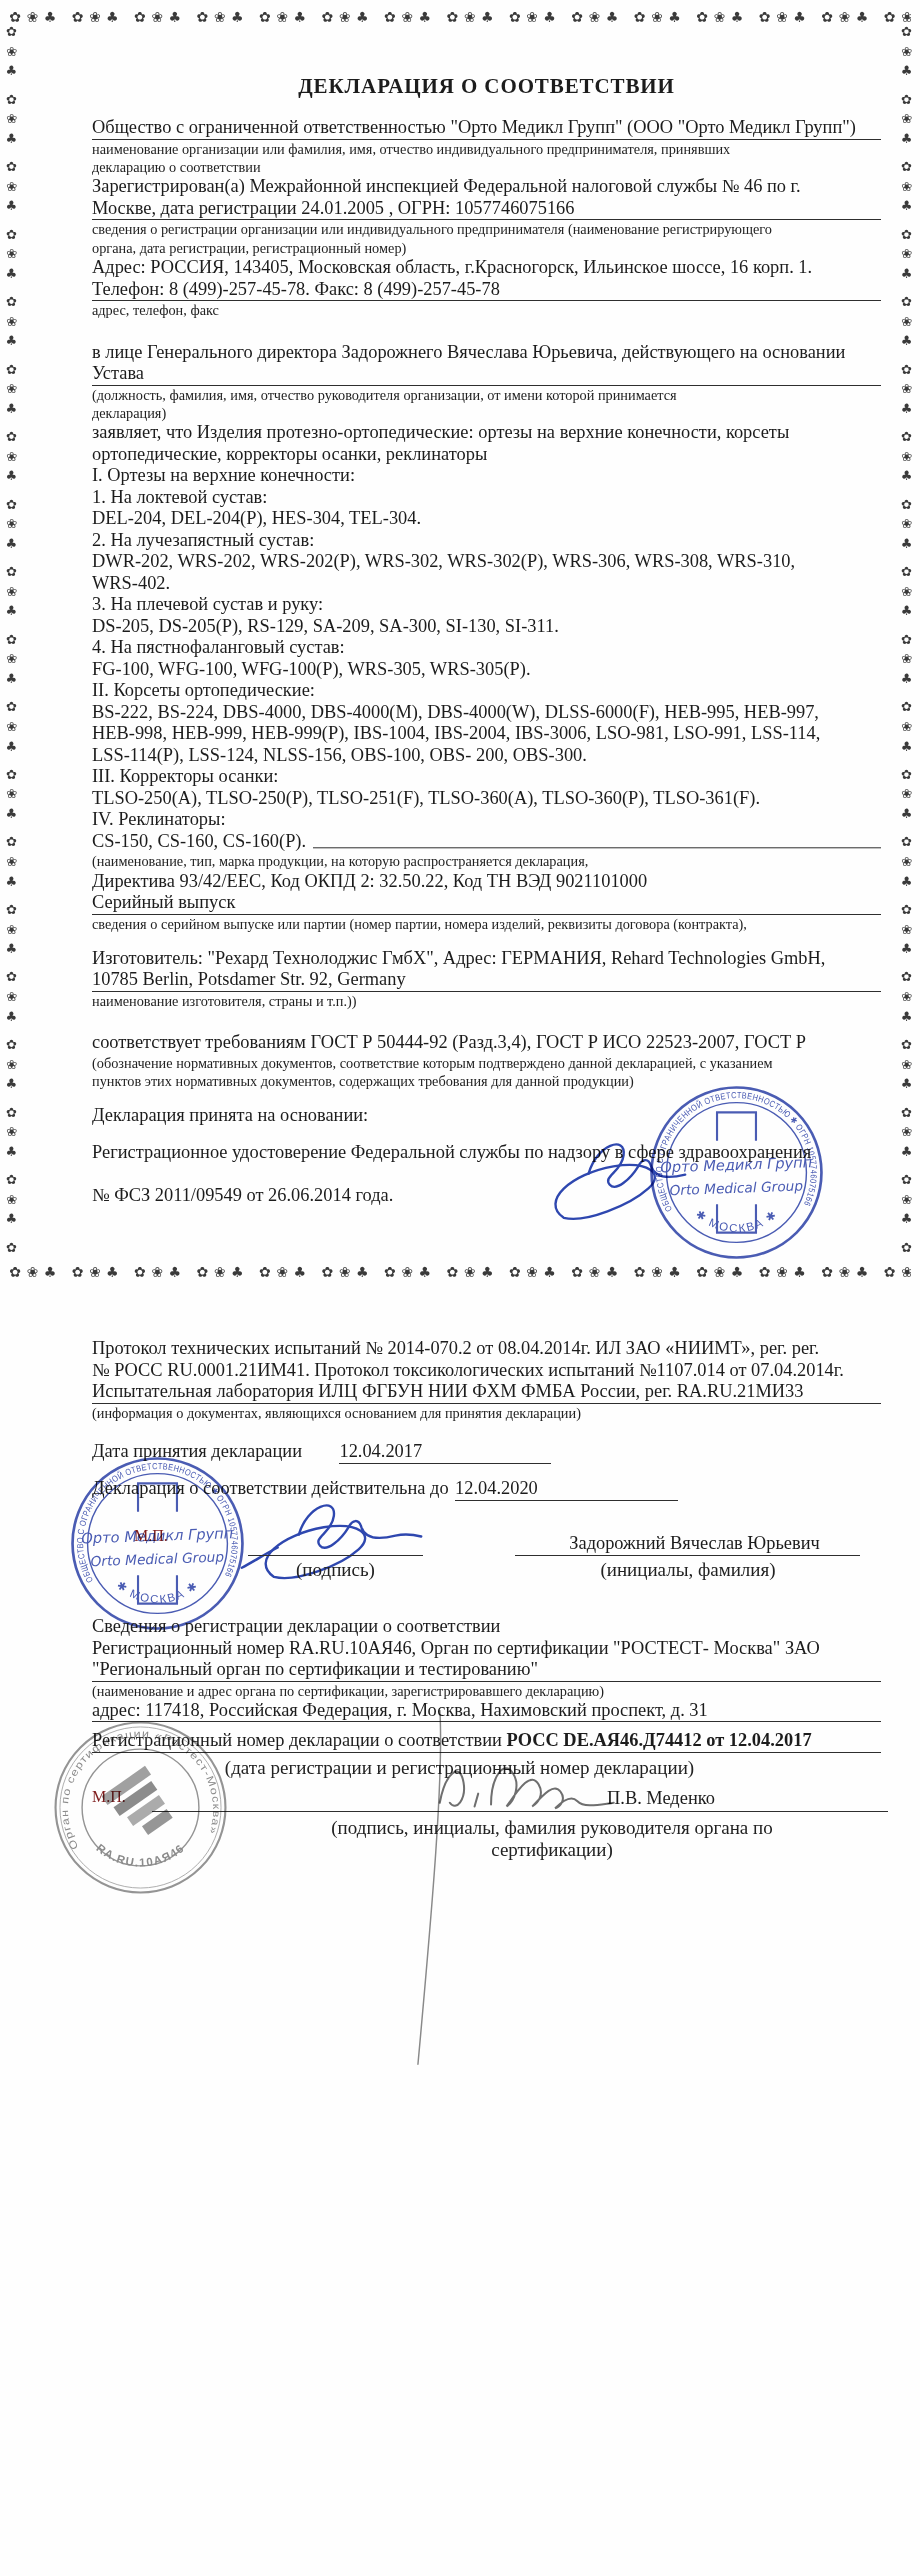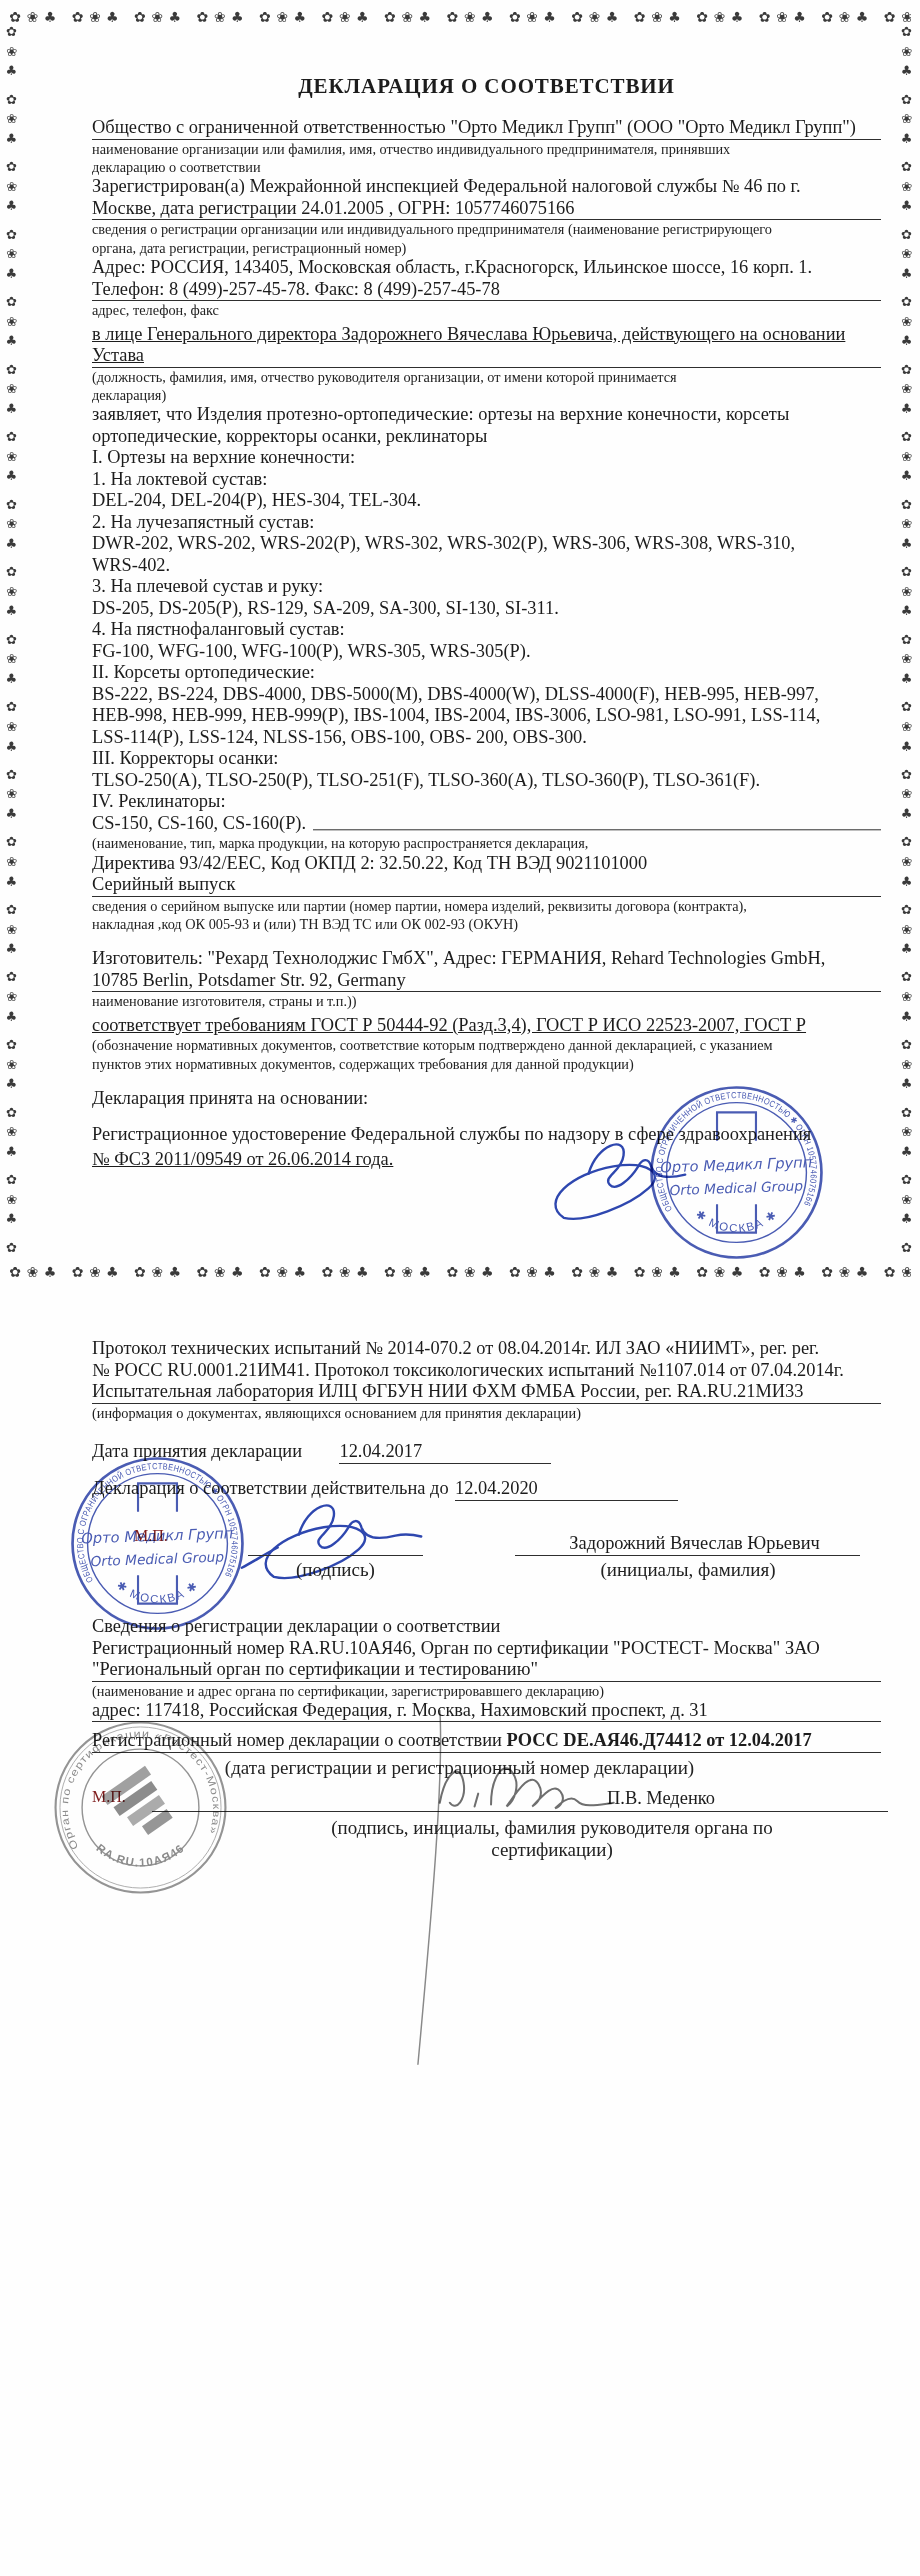--- a/index.html
+++ b/index.html
@@ -18,21 +18,21 @@
   .abs{position:absolute;}
   .col{left:92px;width:789px;}
   .title{font-size:21px;font-weight:bold;text-align:center;letter-spacing:0.9px;margin:3.7px 0 18.4px 0;}
   .line{position:relative;}
   .b{font-size:18.4px;line-height:21.5px;}
   .cap{font-size:14.3px;line-height:18.4px;color:#222;}
   .u{border-bottom:1.5px solid #2e2e2e;}
   .ut{display:flex;}
   .ut::after{content:"";flex:1 1 auto;border-bottom:1.5px solid #2e2e2e;transform:translateY(-3.7px);margin-left:7.4px;}
   .gm{margin-top:14.7px;}
-  .gs{margin-top:4px;text-decoration:underline;}
+  .gs{margin-top:22px;}
   .dateline{font-size:18.4px;line-height:21.5px;white-space:nowrap;}
   .dateline .lab{margin-right:6.4px;}
   .uext{display:inline-block;border-bottom:1.5px solid #2e2e2e;padding-bottom:0.9px;}
   .rule{border-top:1.5px solid #2e2e2e;height:0;}
   .smallcap{font-size:19px;color:#222;text-align:center;}
   .boldpart{font-weight:bold;}
   .mp{font-size:16px;color:#7f1d1d;}
   svg.stamp{mix-blend-mode:multiply;opacity:0.93;}
   svg.sig{mix-blend-mode:multiply;}
 </style>
@@ -68,32 +68,31 @@
         <div class="line b">1. На локтевой сустав:</div>
         <div class="line b">DEL-204, DEL-204(P), HES-304, TEL-304.</div>
         <div class="line b">2. На лучезапястный сустав:</div>
         <div class="line b">DWR-202, WRS-202, WRS-202(P), WRS-302, WRS-302(P), WRS-306, WRS-308, WRS-310,</div>
         <div class="line b">WRS-402.</div>
         <div class="line b">3. На плечевой сустав и руку:</div>
         <div class="line b">DS-205, DS-205(P), RS-129, SA-209, SA-300, SI-130, SI-311.</div>
         <div class="line b">4. На пястнофаланговый сустав:</div>
         <div class="line b">FG-100, WFG-100, WFG-100(P), WRS-305, WRS-305(P).</div>
         <div class="line b">II. Корсеты ортопедические:</div>
-        <div class="line b">BS-222, BS-224, DBS-4000, DBS-5000(M), DBS-4000(W), DLSS-4000(F), HEB-995, HEB-997,</div>
+        <div class="line b">BS-222, BS-224, DBS-4000, DBS-4000(M), DBS-4000(W), DLSS-6000(F), HEB-995, HEB-997,</div>
         <div class="line b">HEB-998, HEB-999, HEB-999(P), IBS-1004, IBS-2004, IBS-3006, LSO-981, LSO-991, LSS-114,</div>
         <div class="line b">LSS-114(P), LSS-124, NLSS-156, OBS-100, OBS- 200, OBS-300.</div>
         <div class="line b">III. Корректоры осанки:</div>
         <div class="line b">TLSO-250(A), TLSO-250(P), TLSO-251(F), TLSO-360(A), TLSO-360(P), TLSO-361(F).</div>
         <div class="line b">IV. Реклинаторы:</div>
         <div class="line b ut">CS-150, CS-160, CS-160(P).</div>
         <div class="line cap">(наименование, тип, марка продукции, на которую распространяется декларация,</div>
         <div class="line b">Директива 93/42/ЕЕС, Код ОКПД 2:  32.50.22, Код ТН ВЭД 9021101000</div>
         <div class="line b u">Серийный выпуск</div>
         <div class="line cap">сведения о серийном выпуске или партии (номер партии, номера изделий, реквизиты договора (контракта),</div>
-        <div class="line cap">накладная ,код ОК 005-93 и (или) ТН ВЭД ТС или ОК 002-93 (ОКУН)</div>
         <div class="line b gm">Изготовитель: "Рехард Технолоджис ГмбХ", Адрес: ГЕРМАНИЯ, Rehard Technologies GmbH,</div>
         <div class="line b u">10785 Berlin, Potsdamer Str. 92, Germany</div>
         <div class="line cap">наименование изготовителя, страны и т.п.))</div>
         <div class="line b gs">соответствует требованиям ГОСТ Р 50444-92 (Разд.3,4), ГОСТ Р ИСО 22523-2007, ГОСТ Р</div>
         <div class="line cap">(обозначение нормативных документов, соответствие которым подтверждено данной декларацией, с указанием</div>
         <div class="line cap">пунктов этих нормативных документов, содержащих требования для данной продукции)</div>
         <div class="line b gm">Декларация принята на основании:</div>
         <div class="line b gm">Регистрационное удостоверение Федеральной службы по надзору в сфере здравоохранения</div>
         <div class="line b gs">№ ФСЗ 2011/09549 от 26.06.2014 года.</div>
       </div>

